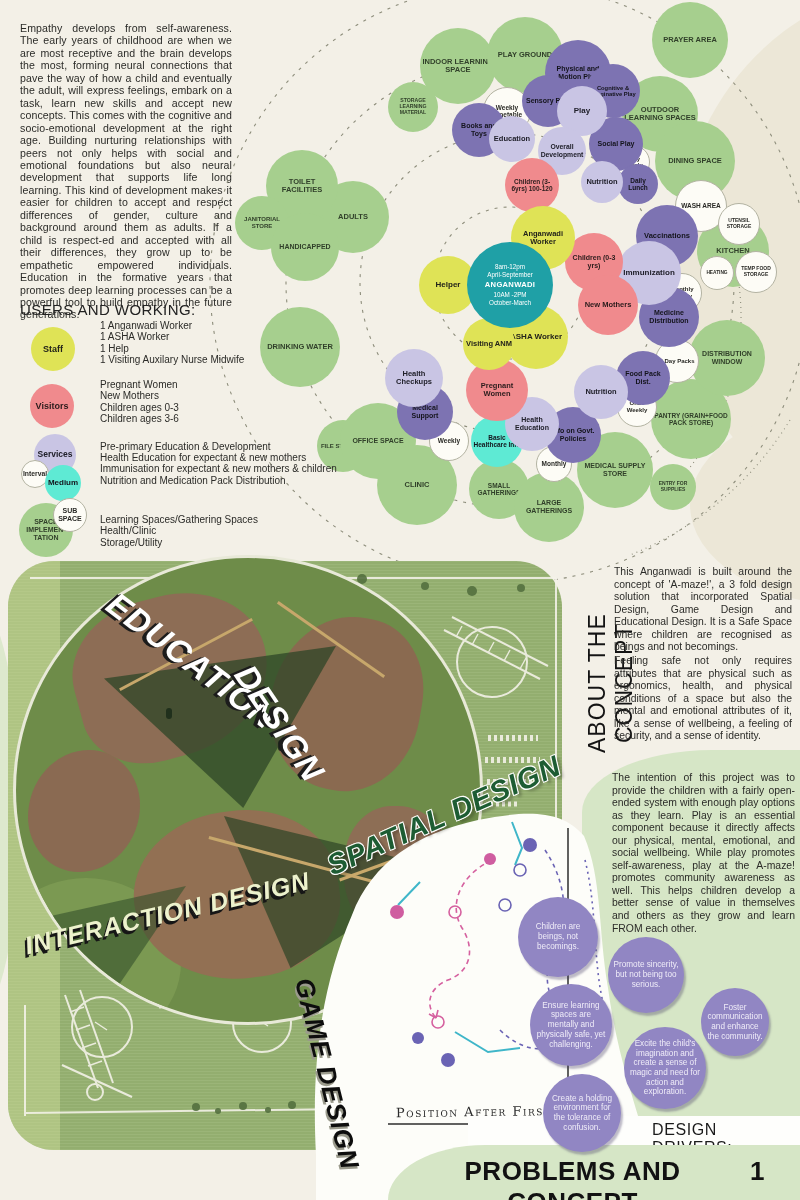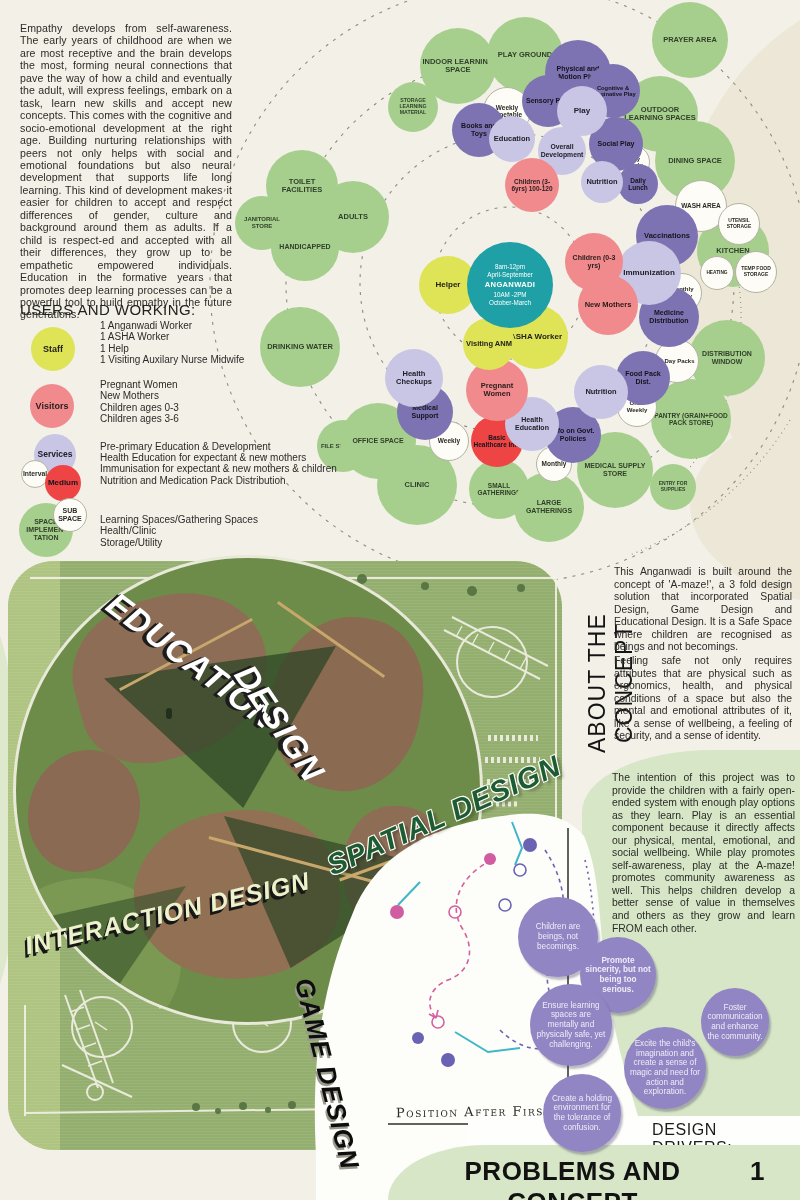--- a/index.html
+++ b/index.html
@@ -13,21 +13,21 @@
     text-align:justify;letter-spacing:.1px;color:#2b2b28;}
   .uw-head{left:20px;top:301px;font-size:15px;letter-spacing:.4px;font-weight:500;color:#222;}
   
   .bub{position:absolute;border-radius:50%;display:flex;align-items:center;justify-content:center;
     text-align:center;box-sizing:border-box;padding:2px;line-height:1.12;font-weight:600;color:#1e1e1e;}
   .c-g{background:#a6cf8e;color:#31402a;}
   .c-y{background:#dfe356;color:#23231a;}
   .c-p{background:#f08a8d;color:#2a1c1c;}
   .c-ll{background:#c9c5e4;color:#20202a;}
   .c-pd{background:#7d73b2;color:#14141c;}
-  .c-pd2{background:#ef4444;color:#14141c;}
+  .c-pd2{background:#5eead4;color:#14141c;}
   .c-w{background:#fdfcf6;border:1px solid #b3b3a2;color:#2a2a26;}
   .c-t{background:#1fa0a6;color:#fff;flex-direction:column;font-weight:500;}
   .c-t .tl{display:block;font-size:6.3px;line-height:1.25;}
   .c-t .tb{display:block;font-size:7.6px;font-weight:700;letter-spacing:.3px;margin:2px 0;}
   .leg-line{position:absolute;font-size:10px;line-height:11.2px;color:#2b2b28;white-space:nowrap;}
   
   .concept-head{left:584px;top:562px;height:242px;width:30px;writing-mode:vertical-rl;
     transform:rotate(180deg);font-size:23px;font-weight:500;letter-spacing:1px;color:#141414;
     text-align:center;}
   .concept-p{left:614px;top:566px;width:178px;font-size:10.4px;line-height:12.55px;
@@ -257,20 +257,21 @@
     <div class="bub c-ll" style="left: 538px; top: 127px; width: 48px; height: 48px; font-size: 6.8px;">Overall Development</div>
     <div class="bub c-ll" style="left: 581px; top: 161px; width: 42px; height: 42px; font-size: 7.5px;">Nutrition</div>
     <div class="bub c-ll" style="left: 617px; top: 241px; width: 64px; height: 64px; font-size: 8px;">Immunization</div>
     <div class="bub c-ll" style="left: 574px; top: 365px; width: 54px; height: 54px; font-size: 7.5px;">Nutrition</div>
     <div class="bub c-ll" style="left: 505px; top: 397px; width: 54px; height: 54px; font-size: 7px;">Health Education</div>
     <div class="bub c-ll" style="left: 385px; top: 349px; width: 58px; height: 58px; font-size: 7.5px;">Health Checkups</div>
     <div class="bub c-p" style="left: 505px; top: 158px; width: 54px; height: 54px; font-size: 6.5px;">Children (3-6yrs) 100-120</div>
     <div class="bub c-p" style="left: 565px; top: 233px; width: 58px; height: 58px; font-size: 7px;">Children (0-3 yrs)</div>
     <div class="bub c-p" style="left: 578px; top: 275px; width: 60px; height: 60px; font-size: 7.5px;">New Mothers</div>
     <div class="bub c-p" style="left: 466px; top: 359px; width: 62px; height: 62px; font-size: 7.5px;">Pregnant Women</div>
+    <div class="bub c-y" style="left: 511px; top: 206px; width: 64px; height: 64px; font-size: 7.5px;">Anganwadi Worker</div>
     <div class="bub c-y" style="left: 419px; top: 256px; width: 58px; height: 58px; font-size: 8px;">Helper</div>
     <div class="bub c-y" style="left: 504px; top: 305px; width: 64px; height: 64px; font-size: 8px;">ASHA Worker</div>
     <div class="bub c-y" style="left: 463px; top: 318px; width: 52px; height: 52px; font-size: 7.5px;">Visiting ANM</div>
     <div class="bub c-t" style="left: 467px; top: 242px; width: 86px; height: 86px;">
       <span class="tl">8am-12pm</span>
       <span class="tl">April-September</span>
       <span class="tb">ANGANWADI</span>
       <span class="tl">10AM -2PM</span>
       <span class="tl">October-March</span>
     </div>
@@ -290,18 +291,18 @@
     <div class="leg-line" style="left: 100px; top: 441px;">Pre-primary Education &amp; Development</div>
     <div class="leg-line" style="left: 100px; top: 452.2px;">Health Education for expectant &amp; new mothers</div>
     <div class="leg-line" style="left: 100px; top: 463.4px;">Immunisation for expectant &amp; new mothers &amp; children</div>
     <div class="leg-line" style="left: 100px; top: 474.6px;">Nutrition and Medication Pack Distribution</div>
     <div class="bub c-g" style="left: 19px; top: 503px; width: 54px; height: 54px; font-size: 7px;">SPACE IMPLEMEN-TATION</div>
     <div class="bub c-w" style="left: 53px; top: 498px; width: 34px; height: 34px; font-size: 7px;">SUB SPACE</div>
     <div class="leg-line" style="left: 100px; top: 514px;">Learning Spaces/Gathering Spaces</div>
     <div class="leg-line" style="left: 100px; top: 525.4px;">Health/Clinic</div>
     <div class="leg-line" style="left: 100px; top: 536.8px;">Storage/Utility</div>
     <div class="driver" style="left: 518px; top: 897px; width: 80px; height: 80px;">Children are beings, not becomings.</div>
-    <div class="driver" style="left: 580px; top: 937px; width: 76px; height: 76px; font-weight: bold;">Promote sincerity, but not being too serious.</div>
+    <div class="driver" style="left: 608px; top: 937px; width: 76px; height: 76px;">Promote sincerity, but not being too serious.</div>
     <div class="driver" style="left: 701px; top: 988px; width: 68px; height: 68px;">Foster communication and enhance the community.</div>
     <div class="driver" style="left: 530px; top: 984px; width: 82px; height: 82px;">Ensure learning spaces are mentally and physically safe, yet challenging.</div>
     <div class="driver" style="left: 624px; top: 1027px; width: 82px; height: 82px;">Excite the child's imagination and create a sense of magic and need for action and exploration.</div>
     <div class="driver" style="left: 543px; top: 1074px; width: 78px; height: 78px;">Create a holding environment for the tolerance of confusion.</div>
   </div>
 
 </body></html>

